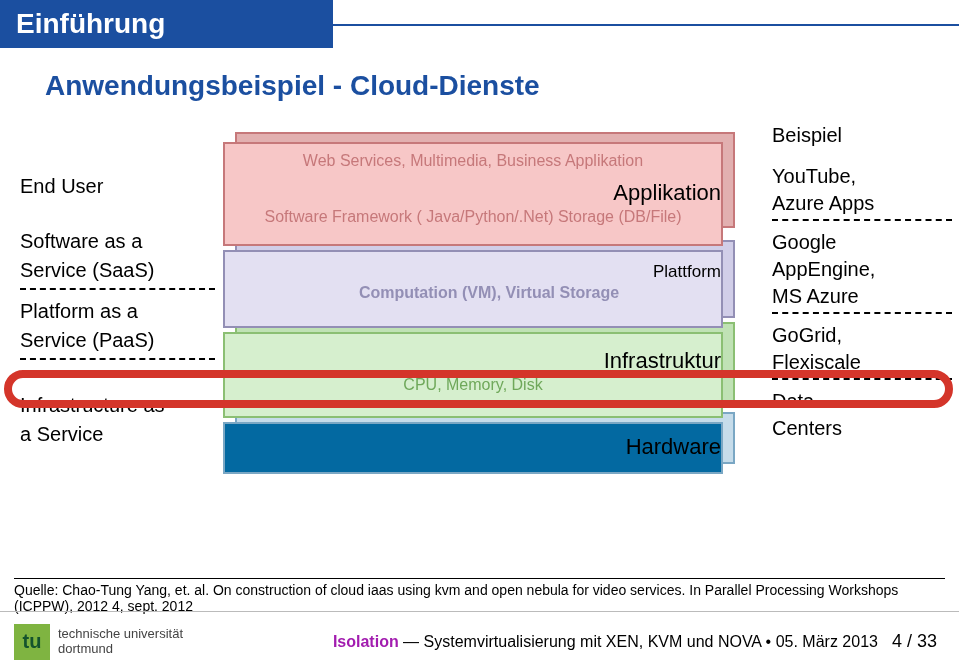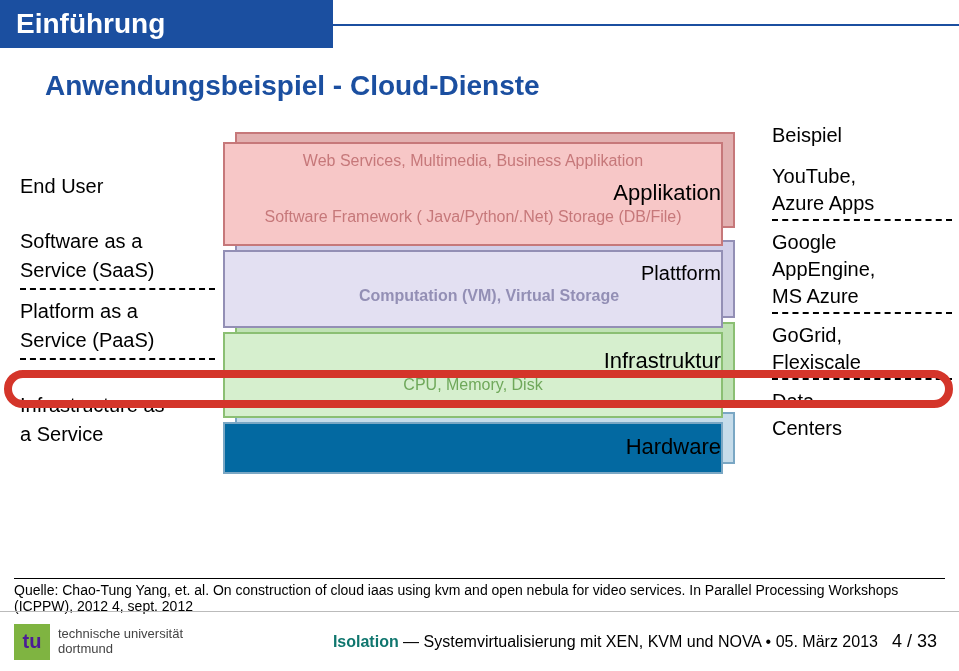--- a/index.html
+++ b/index.html
@@ -145,31 +145,31 @@
     display: flex;
     align-items: center;
     justify-content: space-between;
     padding: 0 22px 0 14px;
   }
   .logo-wrap { display: flex; align-items: center; gap: 8px; }
   .logo-sq {
     width: 36px; height: 36px;
     background: #7fb441;
     display:flex;align-items:center;justify-content:center;
-    color:#4c1d95;font-weight:bold;font-size:20px;
+    color:#14532d;font-weight:bold;font-size:20px;
   }
   .logo-txt { font-size: 13px; color:#444; line-height:1.1; }
   .foot-mid {
     font-size: 16px;
     color: #000;
     text-align: right;
     flex: 1;
     padding-right: 14px;
   }
-  .foot-mid .yellow { font-weight: bold; color: #0f766e; }
+  .foot-mid .yellow { font-weight: bold; color: #a21caf; }
   .foot-page { font-size: 18px; color:#000; white-space: nowrap; }
 
   .black { color:#000; }
   .colored-app  { color:#c6787a; }
   .colored-plat { color:#938fb5; font-weight:bold;margin-left:32px; }
   .colored-inf  { color:#6fa85a; }
 </style>
 </head>
 <body>
 
@@ -201,21 +201,21 @@
     <div class="layer app front" style="height:104px">
       <div class="caption-line colored-app" style="padding-top:8px">Web Services, Multimedia, Business Applikation</div>
       <div class="title-line black" style="font-size:22px">Applikation</div>
       <div class="caption-line colored-app">Software Framework ( Java/Python/.Net) Storage (DB/File)</div>
     </div>
   </div>
 
   <div class="layer-wrap">
     <div class="shadow plat-sh" style="height:78px"></div>
     <div class="layer plat front" style="height:78px">
-      <div class="title-line black" style="font-size:20px;padding-top:10px">Plattform</div>
+      <div class="title-line black" style="font-size:17px;padding-top:10px">Plattform</div>
       <div class="caption-line colored-plat">Computation (VM), Virtual Storage</div>
     </div>
   </div>
 
   <div class="layer-wrap">
     <div class="shadow infr-sh" style="height:86px"></div>
     <div class="layer infr front" style="height:86px">
       <div class="title-line black" style="font-size:22px;padding-top:14px">Infrastruktur</div>
       <div class="caption-line colored-inf">CPU, Memory, Disk</div>
     </div>

